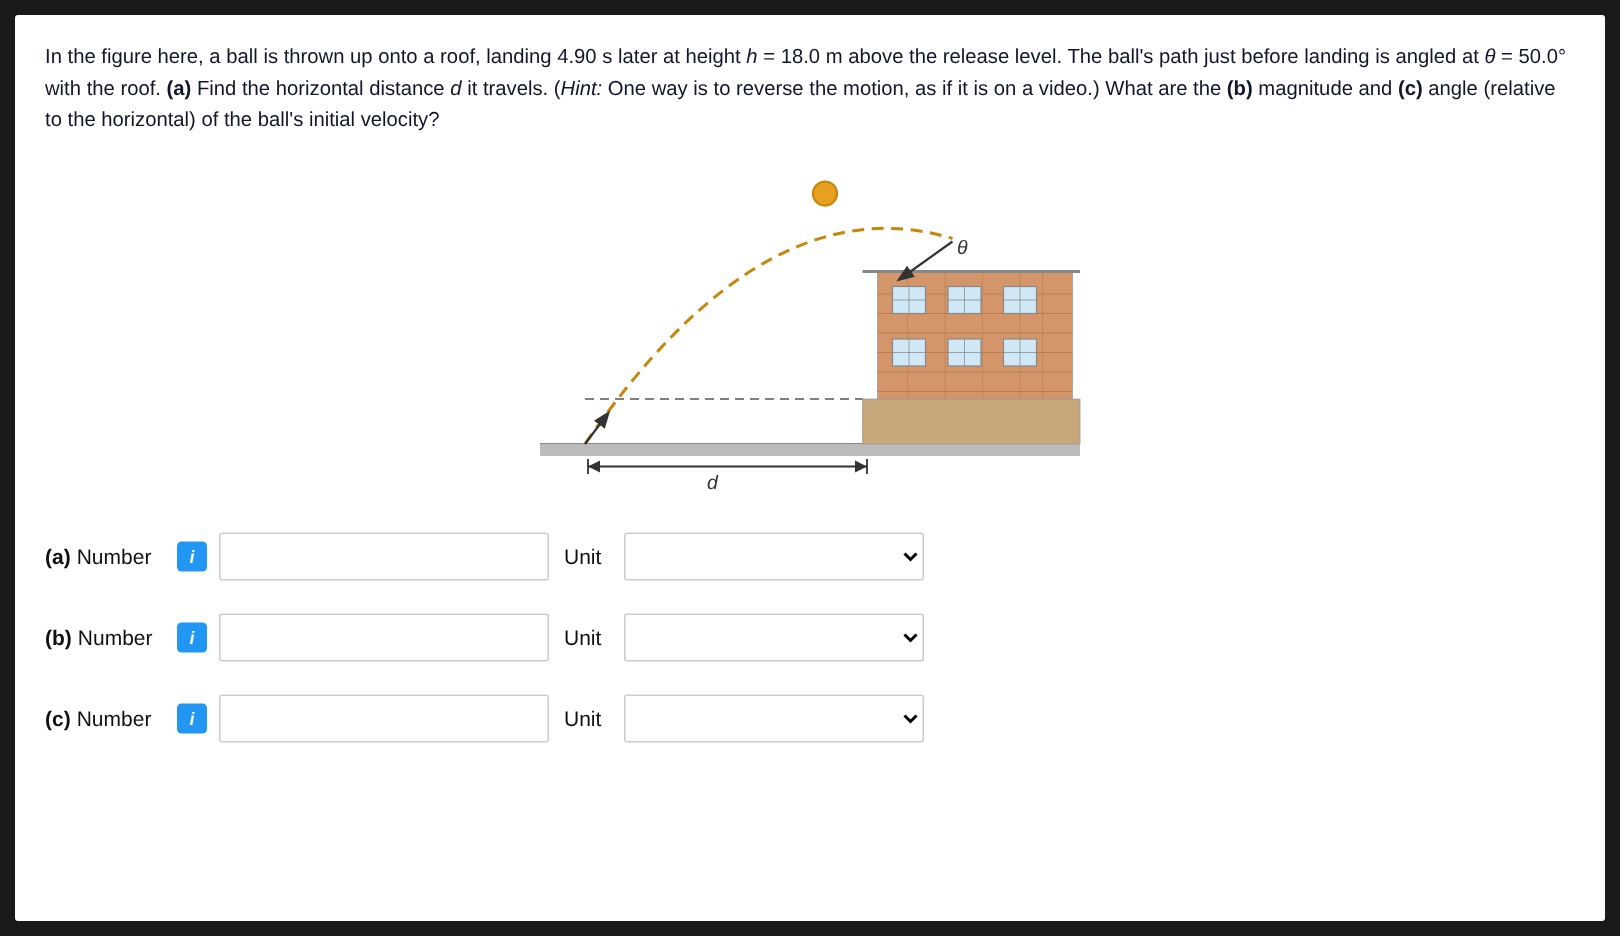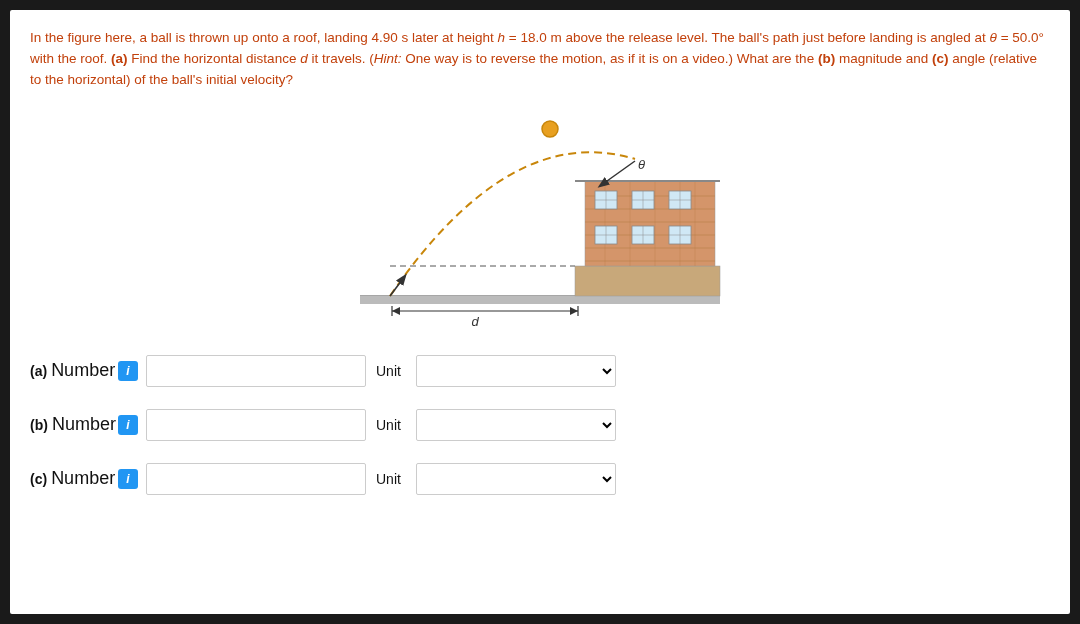--- a/index.html
+++ b/index.html
@@ -14,21 +14,21 @@
     .page-container {
       background: #ffffff;
       width: 1060px;
       min-height: 604px;
       padding: 18px 20px 20px 20px;
       border-radius: 2px;
     }
     .problem-text {
       font-size: 13.5px;
       line-height: 1.55;
-      color: #c2410c;
+      color: #0f172a;
       margin-bottom: 10px;
     }
 
     
     .figure-container {
       display: flex;
       justify-content: center;
       margin: 10px 0 24px 0;
       position: relative;
     }
@@ -53,21 +53,21 @@
       width: 80px;
       display: flex;
       align-items: center;
       gap: 4px;
     }
     .answer-label .part-letter {
       font-weight: bold;
       font-size: 14px;
     }
     .answer-label .word {
-      font-size: 18px;
+      font-size: 14px;
     }
     .info-icon {
       display: inline-flex;
       align-items: center;
       justify-content: center;
       width: 20px;
       height: 20px;
       background: #2196F3;
       color: white;
       font-size: 12px;

